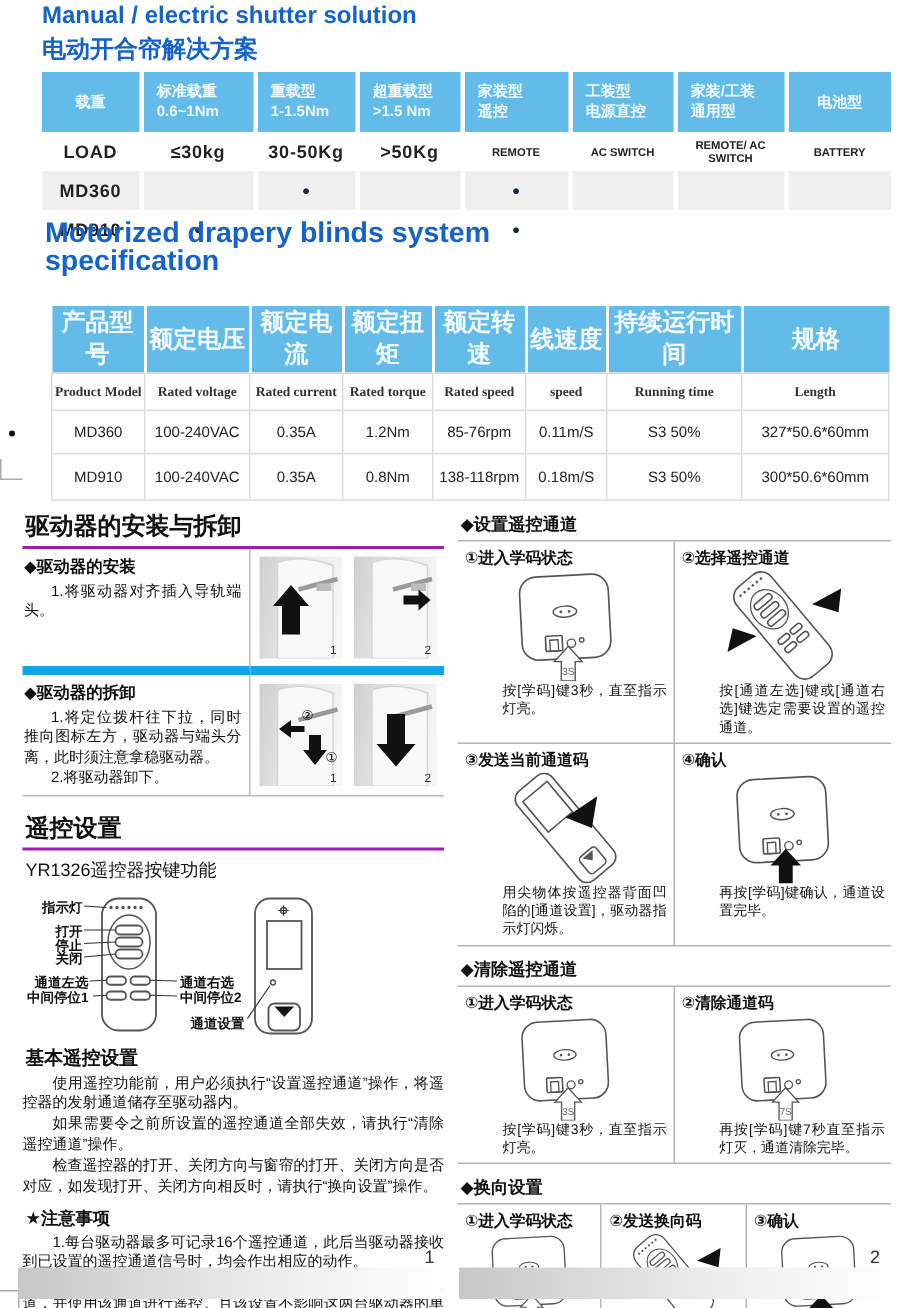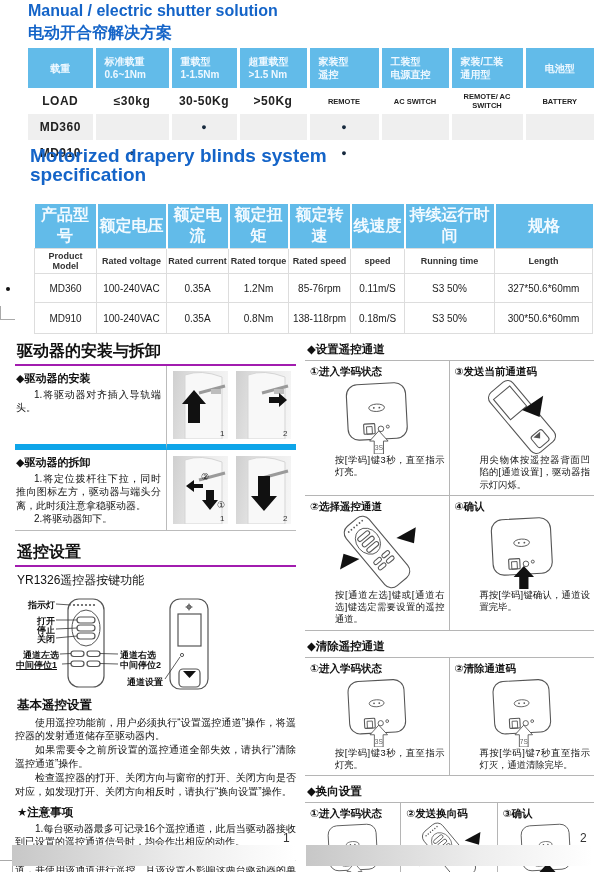--- a/index.html
+++ b/index.html
@@ -20,21 +20,21 @@
   .t1 td.sm{font-size:7.5px;letter-spacing:0;line-height:9px;font-weight:bold;}
   .t1 td.dotc{font-size:9px;color:#16293e;letter-spacing:0;}
   
   .spec-en{position:absolute;left:30px;top:146px;font-size:19px;font-weight:bold;color:#1464c8;line-height:19px;}
   .spec-zh{position:absolute;left:32px;top:184px;font-size:14px;font-weight:bold;color:#333;}
   
   .t2{position:absolute;left:34px;top:204px;border-collapse:collapse;table-layout:fixed;width:558px;}
   .t2 th{background:#62bbe9;color:#f2faff;font-size:16px;font-weight:bold;height:24px;border-left:2px solid #fff;}
   .t2 th:first-child{border-left:none;}
   .t2 td{border:1px solid #ddd;text-align:center;font-size:10px;color:#222;}
-  .t2 tr.enrow td{font-size:9px;height:22px;font-weight:bold;color:#333;}
+  .t2 tr.enrow td{font-size:9px;height:22px;font-weight:bold;color:#333;font-family:Liberation Serif, serif;}
   .t2 tr.d1 td{height:26px;}
   .t2 tr.d2 td{height:28px;}
   
   .dot-art{position:absolute;left:6px;top:287px;width:4px;height:4px;border-radius:50%;background:#111;}
   .corner-art{position:absolute;left:0;top:306px;width:14px;height:13px;border-left:1px solid #aaa;border-bottom:1px solid #aaa;}
   .corner-art2{position:absolute;left:0;top:860px;width:12px;height:12px;border-right:1px solid #aaa;border-top:1px solid #aaa;}
   
   .colL{position:absolute;left:15px;top:338px;width:281px;}
   .colR{position:absolute;left:305px;top:340px;width:289px;}
   .sec-h{font-size:16px;font-weight:bold;color:#111;border-bottom:2px solid #a21caf;padding:3px 0 2px 2px;}
@@ -302,21 +302,21 @@
         <circle cx="167" cy="64" r="1.6" fill="none" stroke="#555"></circle>
         <rect x="164" y="78" width="21" height="18" rx="4" class="outline"></rect>
         <polygon points="168,80 181,80 174.5,87" fill="#111"></polygon>
         <line x1="150" y1="88" x2="165" y2="66" class="ln"></line>
       </svg>
       <div class="dlab" style="left:12px;top:8px;width:28px;text-align:right;">指示灯</div>
       <div class="dlab" style="left:22px;top:24px;width:18px;text-align:right;">打开</div>
       <div class="dlab" style="left:22px;top:33px;width:18px;text-align:right;">停止</div>
       <div class="dlab" style="left:22px;top:42px;width:18px;text-align:right;">关闭</div>
       <div class="dlab" style="left:6px;top:58px;width:38px;text-align:right;">通道左选</div>
-      <div class="dlab" style="left:1px;top:68px;width:45px;text-align:left;text-decoration:underline;">中间停位1</div>
+      <div class="dlab" style="left:1px;top:68px;width:45px;text-align:center;">中间停位1</div>
       <div class="dlab" style="left:105px;top:58px;font-family:Liberation Mono, monospace;">通道右选</div>
       <div class="dlab" style="left:105px;top:68px;">中间停位2</div>
       <div class="dlab" style="left:112px;top:85px;">通道设置</div>
     </div>
 
     <div class="basic-h">基本遥控设置</div>
     <p class="bp">使用遥控功能前，用户必须执行“设置遥控通道”操作，将遥控器的发射通道储存至驱动器内。</p>
     <p class="bp">如果需要令之前所设置的遥控通道全部失效，请执行“清除遥控通道”操作。</p>
     <p class="bp">检查遥控器的打开、关闭方向与窗帘的打开、关闭方向是否对应，如发现打开、关闭方向相反时，请执行“换向设置”操作。</p>
     <div class="notes-h">★注意事项</div>
@@ -341,35 +341,20 @@
               <rect x="30" y="47" width="12" height="11" rx="1" class="outline"></rect>
               <rect x="33" y="50" width="6" height="8" fill="none" stroke="#555"></rect>
               <circle cx="48.5" cy="53" r="3" fill="none" stroke="#555"></circle>
               <circle cx="56" cy="51" r="1.6" fill="none" stroke="#555"></circle>
             </g>
             <polygon points="42,80 42,66 37,66 47,55 57,66 52,66 52,80" fill="#fff" stroke="#555"></polygon>
             <text x="42.5" y="76" font-size="7.5" fill="#666">3S</text>
           </svg>
         </div>
         <div class="scap">按[学码]键3秒，直至指示灯亮。</div>
-      </div>
-      <div class="scell">
-        <div class="shead">③发送当前通道码</div>
-        <div class="sfig">
-          <svg width="86" height="74" viewBox="0 0 96 84">
-            <g transform="rotate(-40 48 42)">
-              <rect x="31" y="-2" width="34" height="88" rx="8" class="outline"></rect>
-              <rect x="36" y="6" width="24" height="30" class="outline"></rect>
-              <rect x="40" y="66" width="16" height="16" rx="3" class="outline"></rect>
-              <polygon points="43,68 53,68 48,74" fill="#555"></polygon>
-            </g>
-            <polygon points="72,18 48,34 68,42" fill="#111"></polygon>
-          </svg>
-        </div>
-        <div class="scap">用尖物体按遥控器背面凹陷的[通道设置]，驱动器指示灯闪烁。</div>
       </div>
       <div class="scell">
         <div class="shead">②选择遥控通道</div>
         <div class="sfig">
           <svg width="86" height="74" viewBox="0 0 96 84">
             <g transform="rotate(-40 48 42)">
               <rect x="31" y="-2" width="34" height="88" rx="10" class="outline"></rect>
               <circle cx="38" cy="4" r="1" fill="#555"></circle>
                 <circle cx="42" cy="4" r="1" fill="#555"></circle>
                 <circle cx="46" cy="4" r="1" fill="#555"></circle>
@@ -385,20 +370,35 @@
               <rect x="37" y="56" width="10" height="4.5" rx="2.2" class="outline"></rect>
               <rect x="49" y="56" width="10" height="4.5" rx="2.2" class="outline"></rect>
             </g>
             <polygon points="92,14 70,26 90,32" fill="#111"></polygon>
             <polygon points="6,62 28,50 10,44" fill="#111"></polygon>
           </svg>
         </div>
         <div class="scap">按[通道左选]键或[通道右选]键选定需要设置的遥控通道。</div>
       </div>
       <div class="scell">
+        <div class="shead">③发送当前通道码</div>
+        <div class="sfig">
+          <svg width="86" height="74" viewBox="0 0 96 84">
+            <g transform="rotate(-40 48 42)">
+              <rect x="31" y="-2" width="34" height="88" rx="8" class="outline"></rect>
+              <rect x="36" y="6" width="24" height="30" class="outline"></rect>
+              <rect x="40" y="66" width="16" height="16" rx="3" class="outline"></rect>
+              <polygon points="43,68 53,68 48,74" fill="#555"></polygon>
+            </g>
+            <polygon points="72,18 48,34 68,42" fill="#111"></polygon>
+          </svg>
+        </div>
+        <div class="scap">用尖物体按遥控器背面凹陷的[通道设置]，驱动器指示灯闪烁。</div>
+      </div>
+      <div class="scell">
         <div class="shead">④确认</div>
         <div class="sfig">
           <svg width="86" height="74" viewBox="0 0 90 80">
             <g transform="rotate(-3 45 38)">
               <rect x="13" y="4" width="64" height="60" rx="12" class="outline"></rect>
               <ellipse cx="45" cy="30" rx="8.5" ry="4" fill="none" stroke="#555"></ellipse>
               <circle cx="42" cy="30" r="1" fill="#555"></circle>
                 <circle cx="48" cy="30" r="1" fill="#555"></circle>
               <rect x="30" y="47" width="12" height="11" rx="1" class="outline"></rect>
               <rect x="33" y="50" width="6" height="8" fill="none" stroke="#555"></rect>

